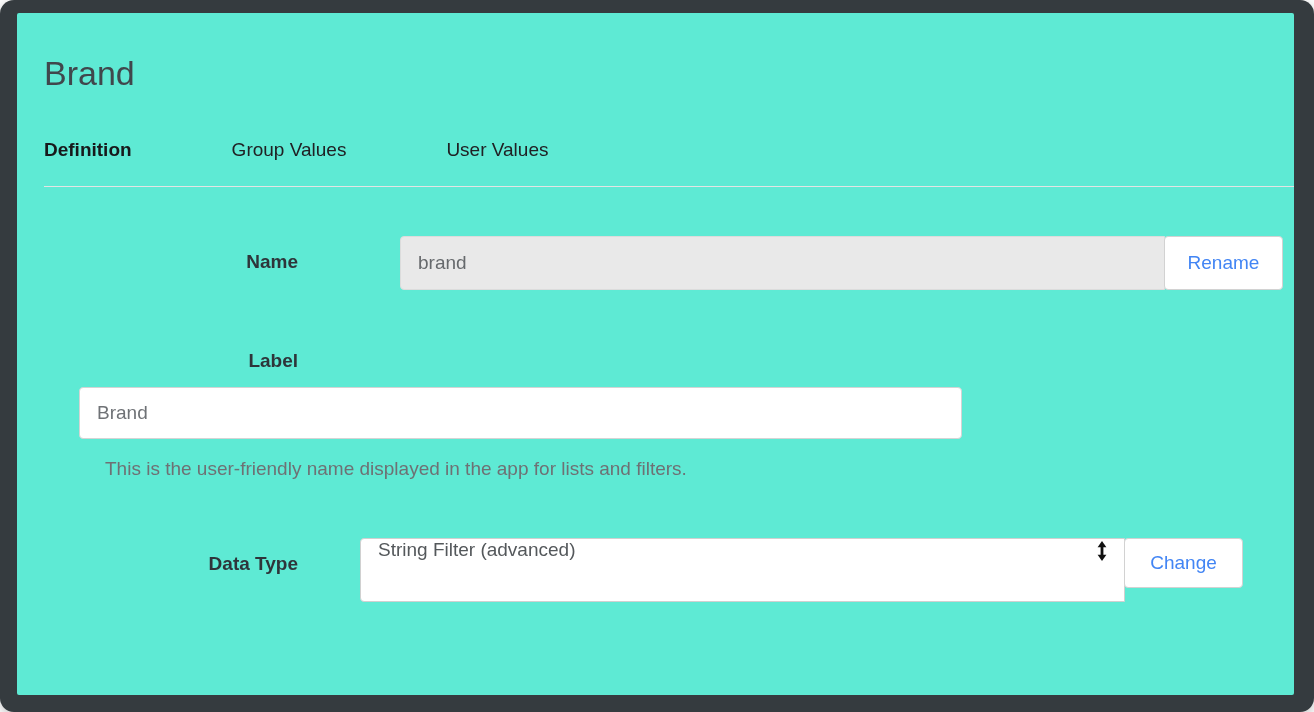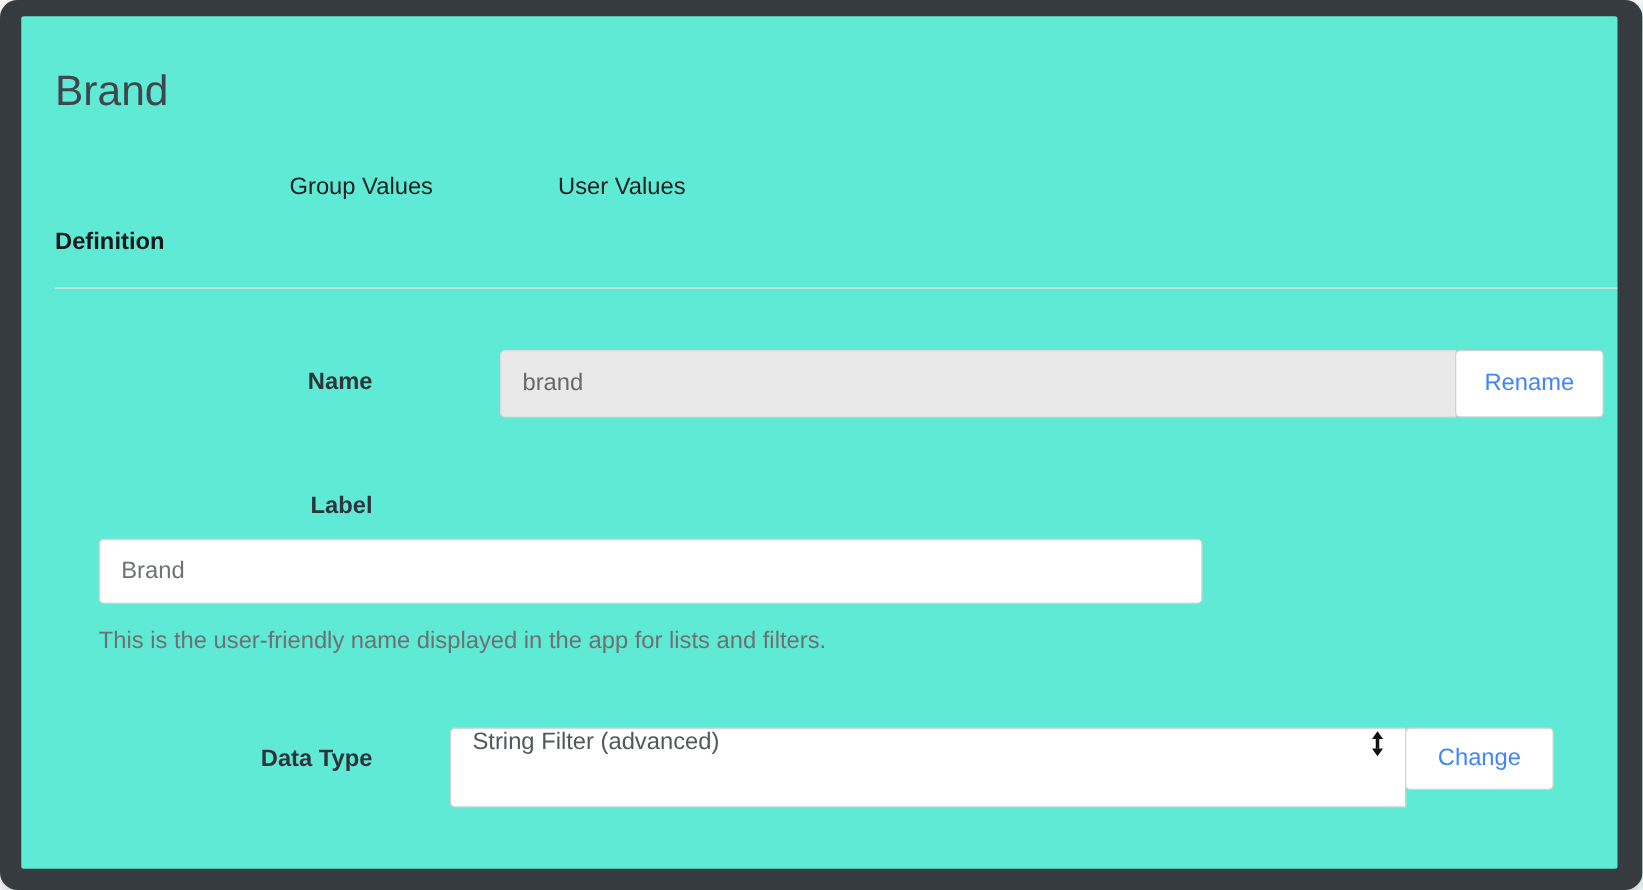--- a/index.html
+++ b/index.html
@@ -32,21 +32,21 @@
     color: #40474c;
   }
   .tabs {
     display: flex;
     gap: 100px;
     margin: 46px 0 0 27px;
     font-size: 19px;
     color: #202124;
   }
   .tab { cursor: pointer; white-space: nowrap; }
-  .tab.active { font-weight: 700; color: #17191b; margin-top: 44px; }
+  .tab.active { font-weight: 700; color: #17191b; }
   .divider {
     margin: 25px 0 0 27px;
     border-top: 1px solid #e4e4e4;
     height: 0;
   }
   .form-row { display: flex; }
   .row-name   { margin-top: 49px; gap: 40px; }
   .row-label  { margin-top: 45px; flex-direction: column; }
   .row-dtype  { margin-top: 55px; }
   .form-label {
@@ -93,21 +93,21 @@
     font-family: "Liberation Sans", "DejaVu Sans", sans-serif;
     font-size: 19px;
     cursor: pointer;
   }
   .help {
     margin-top: 14px;
     font-size: 19px;
     line-height: 38px;
     color: #6e7174;
   }
-  .help-single { margin-top: 16px; line-height: 28px; }
+  .help-single { margin-top: 16px; line-height: 28px; margin-left: 26px; }
   .select-box {
     flex: 1;
     height: 64px;
     background: #ffffff;
     border: 1px solid #d0d0d0;
     border-radius: 4px 0 0 4px;
     display: flex;
     align-items: flex-start;
     justify-content: space-between;
     padding: 0 15px 0 17px;

